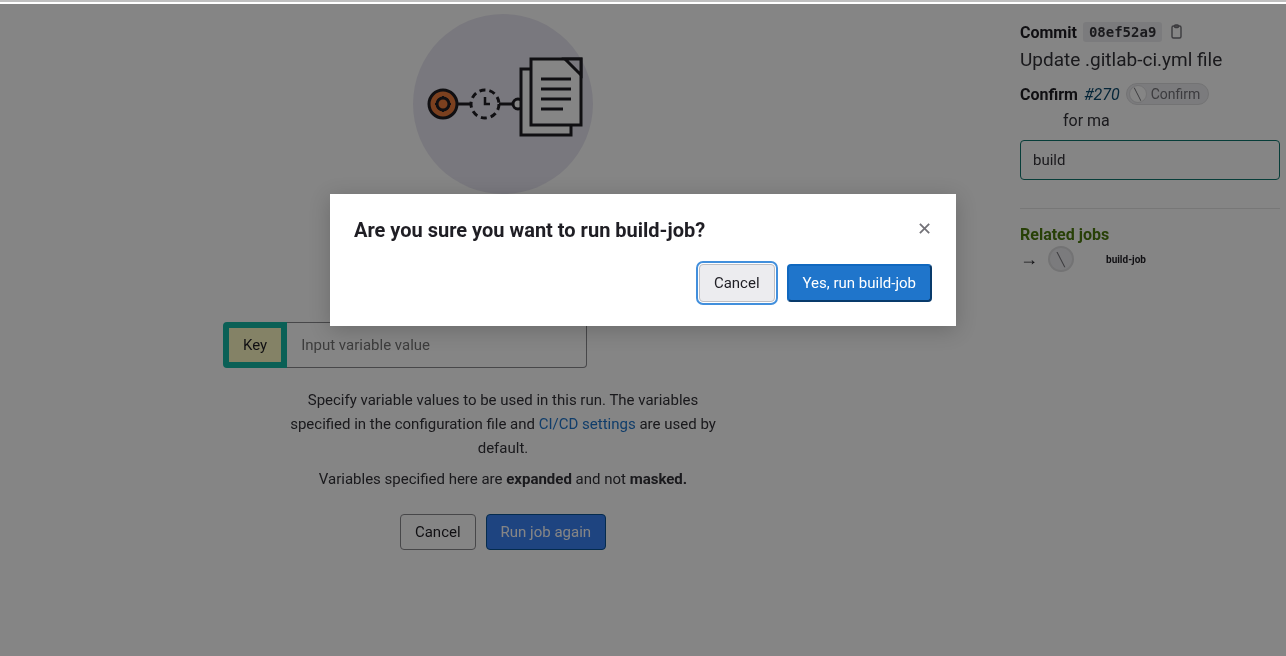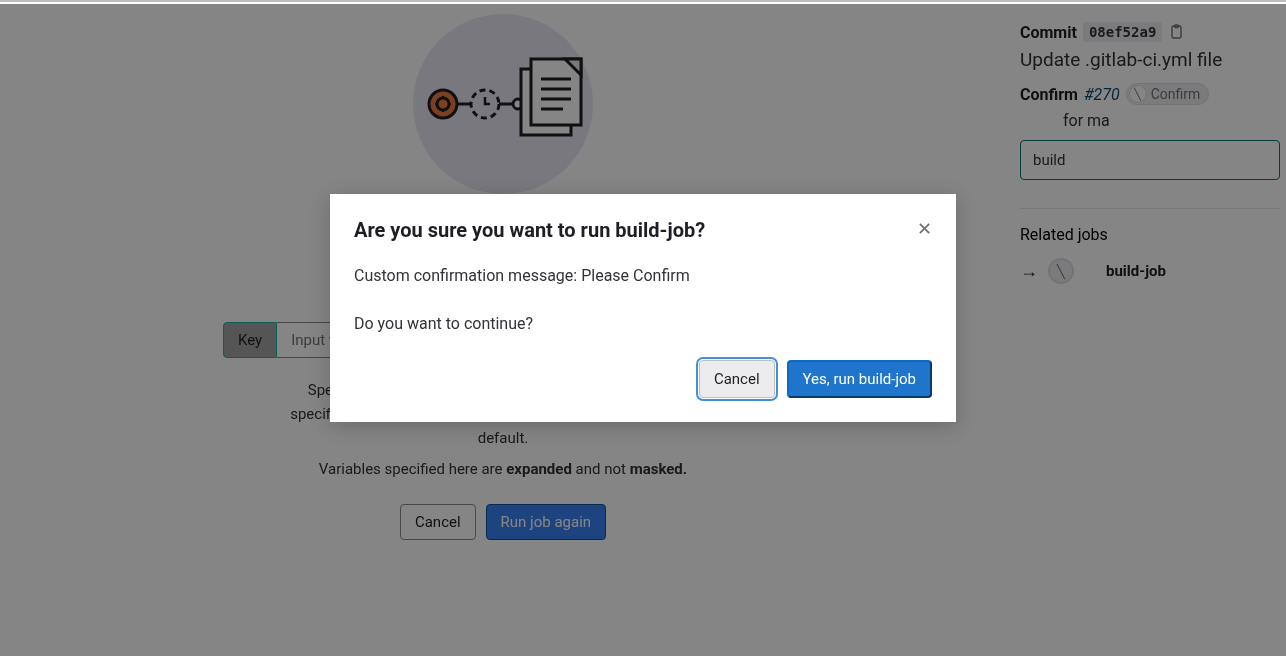--- a/index.html
+++ b/index.html
@@ -53,26 +53,26 @@
       margin-bottom: 40px;
     }
     .variable-row {
       display: flex;
       gap: 0;
       margin-bottom: 20px;
       width: 560px;
       justify-content: flex-start;
     }
     .key-box {
-      border: 1px solid #14b8a6;
+      border: 6px solid #14b8a6;
       border-radius: 4px 0 0 4px;
       padding: 8px 14px;
       font-size: 15px;
       color: #1f1e24;
-      background: #a3a3a3;
+      background: #fef9c3;
     }
     .value-input {
       border: 1px solid #89888d;
       border-left: none;
       border-radius: 0 4px 4px 0;
       padding: 8px 14px;
       font-size: 15px;
       color: #89888d;
       background: #fff;
       width: 300px;
@@ -231,22 +231,23 @@
       width: 260px;
       margin-bottom: 28px;
     }
     .section-divider {
       border-top: 1px solid #e5e5e5;
       margin-bottom: 16px;
       width: 260px;
     }
     .related-heading {
       font-size: 16px;
-      color: #000000;
-      margin-bottom: 14px;
+      color: #4d7c0f;
+      margin-bottom: 2px;
+      font-weight: bold;
     }
     .related-job {
       display: flex;
       align-items: center;
       gap: 10px;
     }
     .arrow-icon {
       font-size: 18px;
       color: #1f1e24;
     }
@@ -257,21 +258,21 @@
       background: #ececef;
       border: 2px solid #dcdcde;
       display: flex;
       align-items: center;
       justify-content: center;
       font-size: 13px;
       color: #737278;
     }
     .job-name {
       font-weight: 700;
-      font-size: 15px;
+      font-size: 10px;
       color: #1f1e24;
       padding-left: 22px;
     }
     .overlay {
       position: absolute;
       top: 2px;
       left: 0;
       right: 0;
       bottom: 0;
       background: rgba(0, 0, 0, 0.48);
@@ -397,22 +398,18 @@
     <span class="arrow-icon">→</span>
     <span class="job-status-circle">╲</span>
     <span class="job-name">build-job</span>
   </div>
 </div>
 
 <div class="overlay">
   <div class="modal">
     <h2 class="modal-title">Are you sure you want to run build-job?</h2>
     <button class="modal-close">✕</button>
-    <div class="modal-body">
-      <p>Custom confirmation message: Please Confirm</p>
-      <p>Do you want to continue?</p>
-    </div>
     <div class="modal-footer">
       <button class="btn-cancel-modal">Cancel</button>
       <button class="btn-confirm-run">Yes, run build-job</button>
     </div>
   </div>
 </div>
 
 </body></html>

